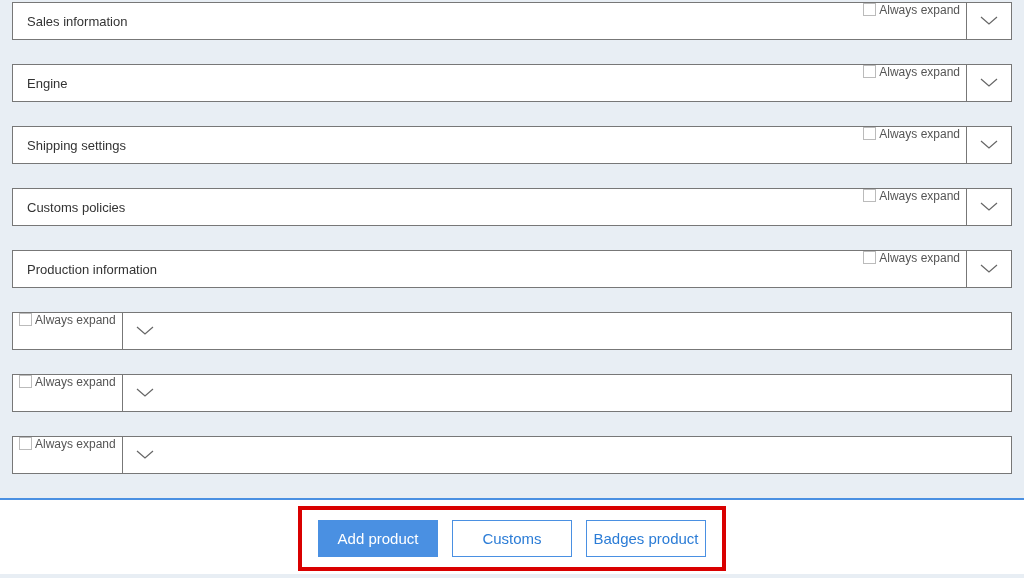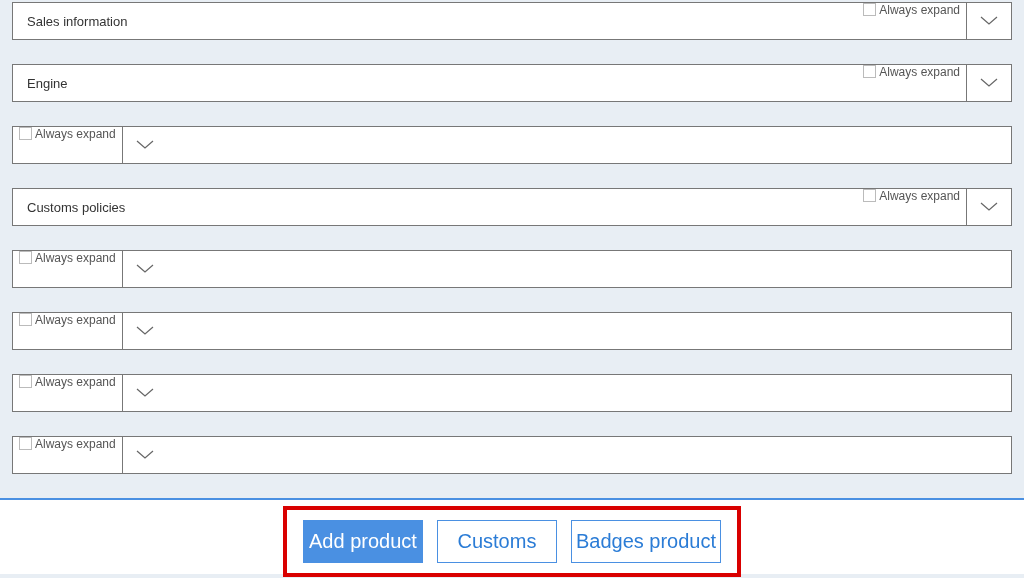--- a/index.html
+++ b/index.html
@@ -71,21 +71,21 @@
       justify-content: center;
       padding: 10px 16px;
       border: 4px solid #d90000;
       width: fit-content;
       margin: 0 auto;
       position: relative;
       top: -4px;
     }
     .btn {
       padding: 9px 4px;
-      font-size: 20px;
+      font-size: 15px;
       border: 1px solid #4a90e2;
       background: #fff;
       color: #2b7cd6;
       cursor: pointer;
       min-width: 120px;
     }
     .btn-primary {
       background: #4a90e2;
       color: #fff;
     }
@@ -115,20 +115,21 @@
       <span>Always expand</span>
     </label>
     <div class="chevron-box">
       <svg viewBox="0 0 18 10">
           <path d="M1 1 L9 8 L17 1" stroke="#666" stroke-width="1.2" fill="none"></path>
         </svg>
     </div>
   </div>
 
   <div class="panel">
+    <div class="panel-title">Shipping settings</div>
     <label class="always-expand">
       <input type="checkbox" style="">
       <span>Always expand</span>
     </label>
     <div class="chevron-box">
       <svg viewBox="0 0 18 10">
           <path d="M1 1 L9 8 L17 1" stroke="#666" stroke-width="1.2" fill="none"></path>
         </svg>
     </div>
   </div>
@@ -140,20 +141,21 @@
       <span>Always expand</span>
     </label>
     <div class="chevron-box">
       <svg viewBox="0 0 18 10">
           <path d="M1 1 L9 8 L17 1" stroke="#666" stroke-width="1.2" fill="none"></path>
         </svg>
     </div>
   </div>
 
   <div class="panel">
+    <div class="panel-title">Production information</div>
     <label class="always-expand">
       <input type="checkbox" style="">
       <span>Always expand</span>
     </label>
     <div class="chevron-box">
       <svg viewBox="0 0 18 10">
           <path d="M1 1 L9 8 L17 1" stroke="#666" stroke-width="1.2" fill="none"></path>
         </svg>
     </div>
   </div>

